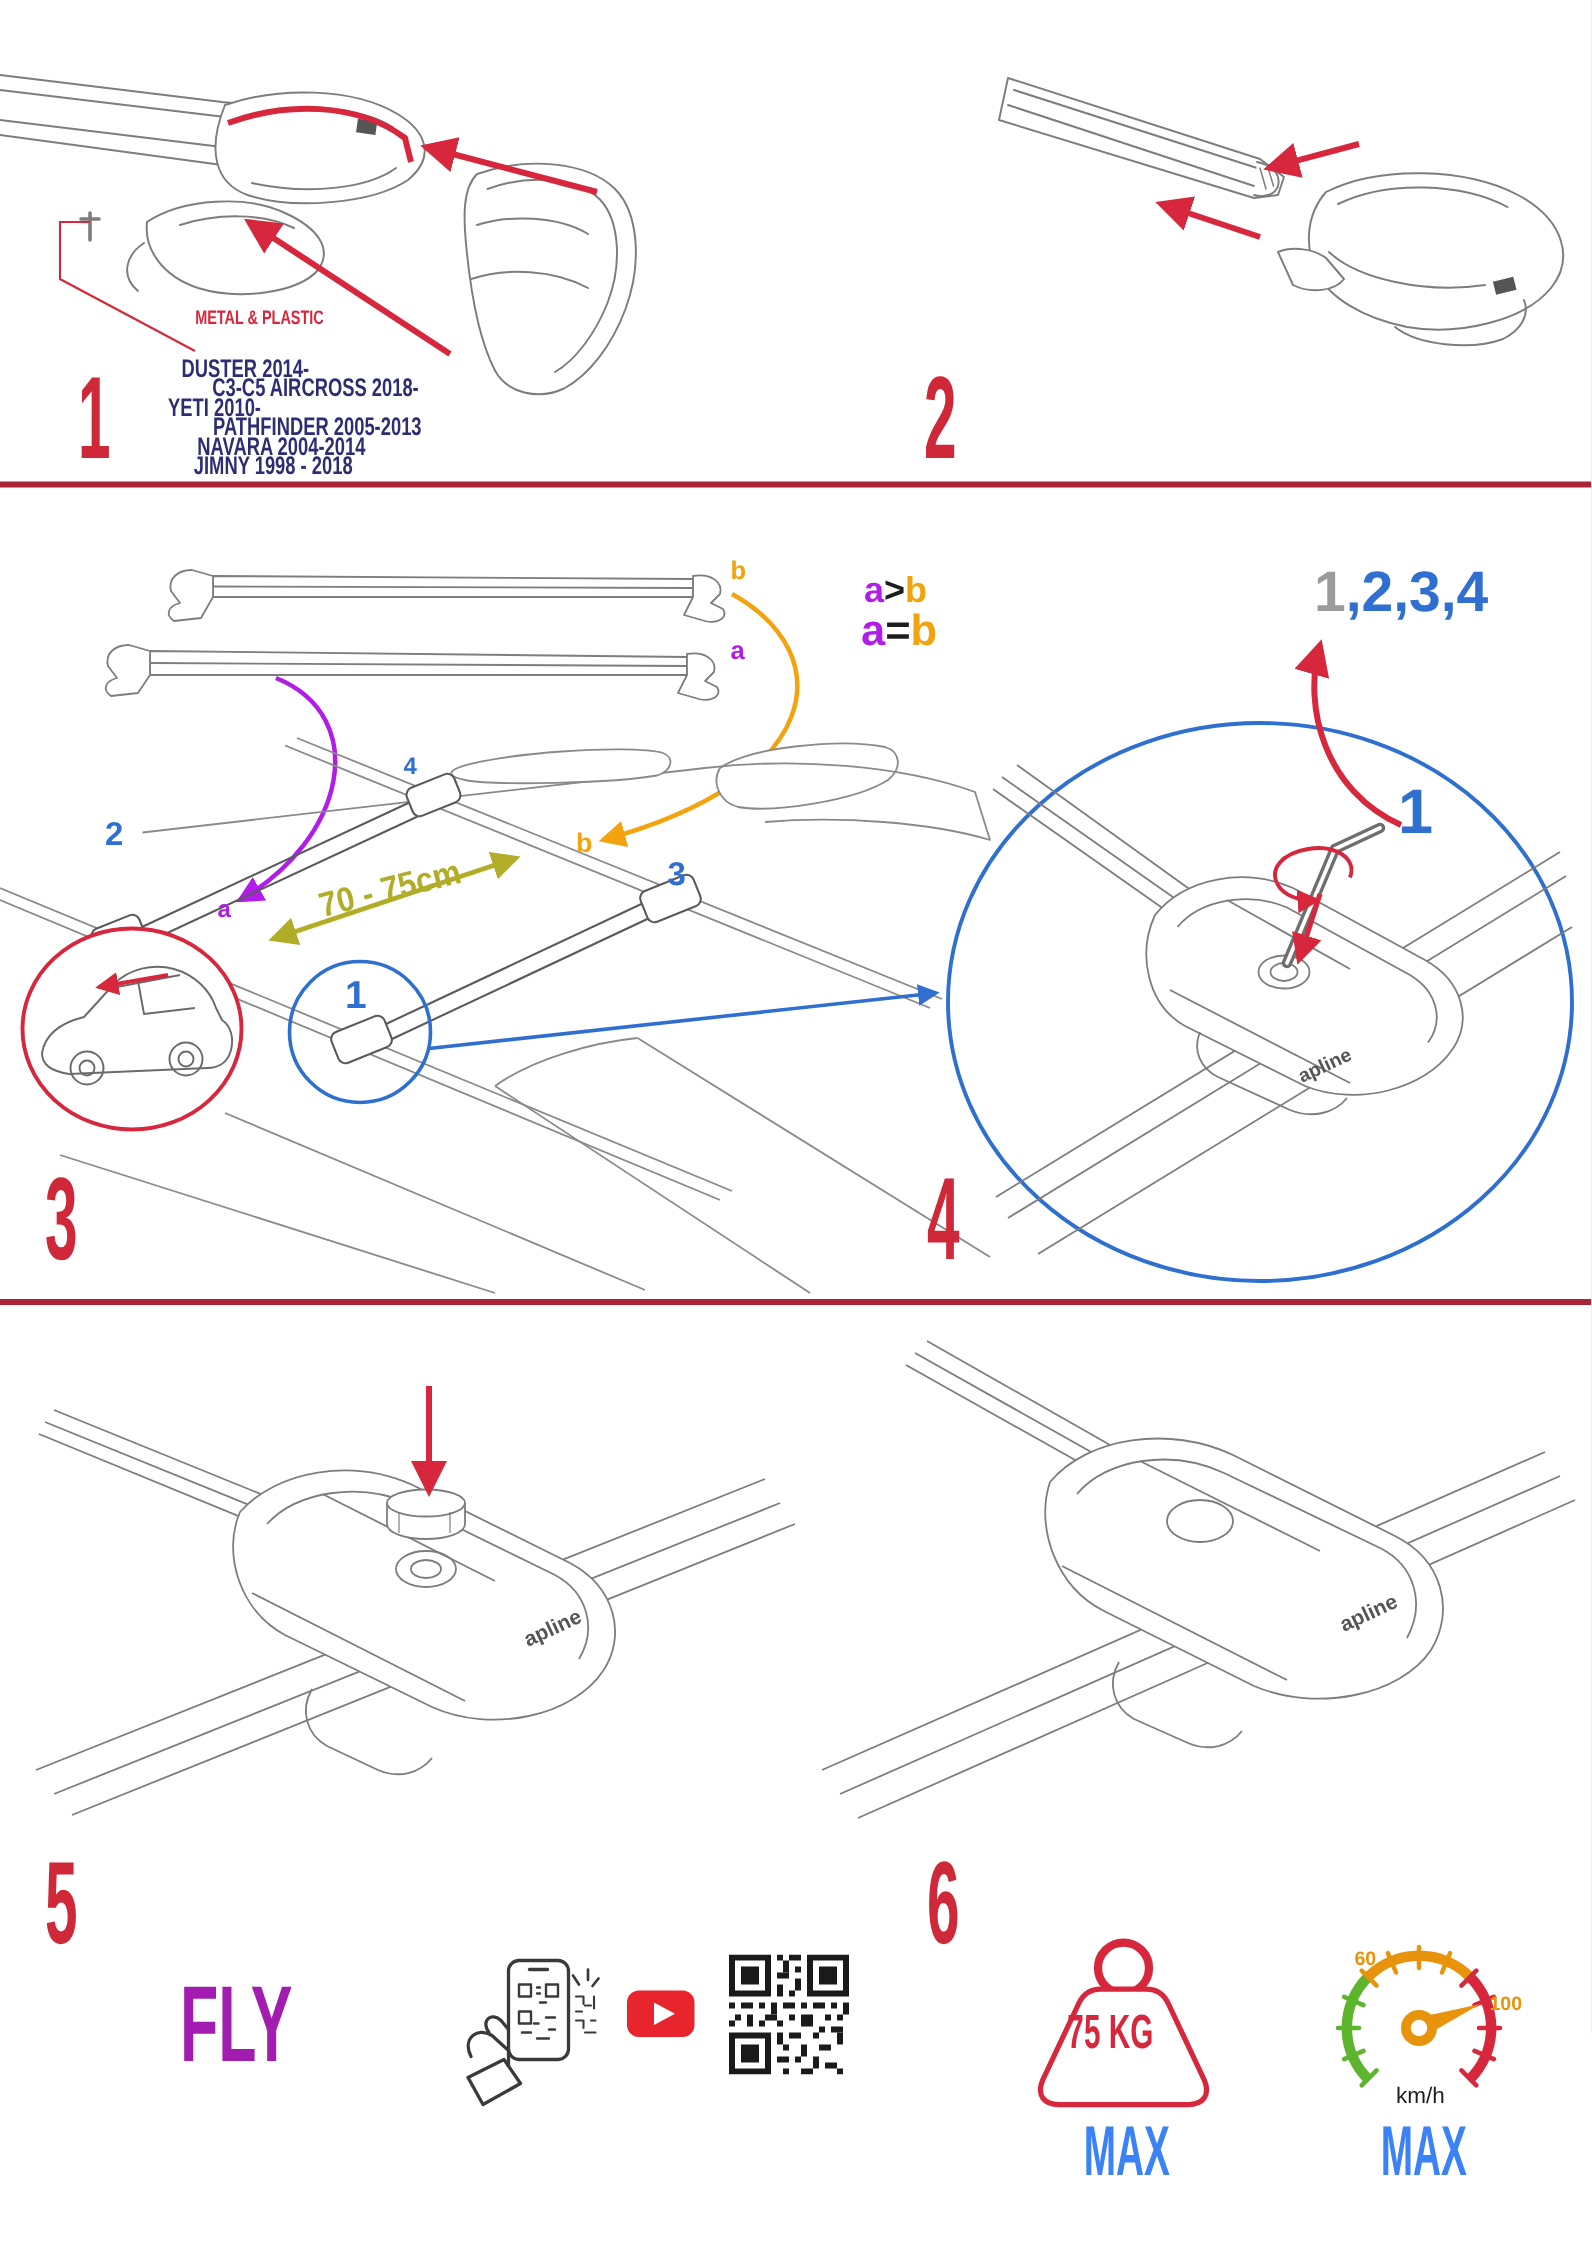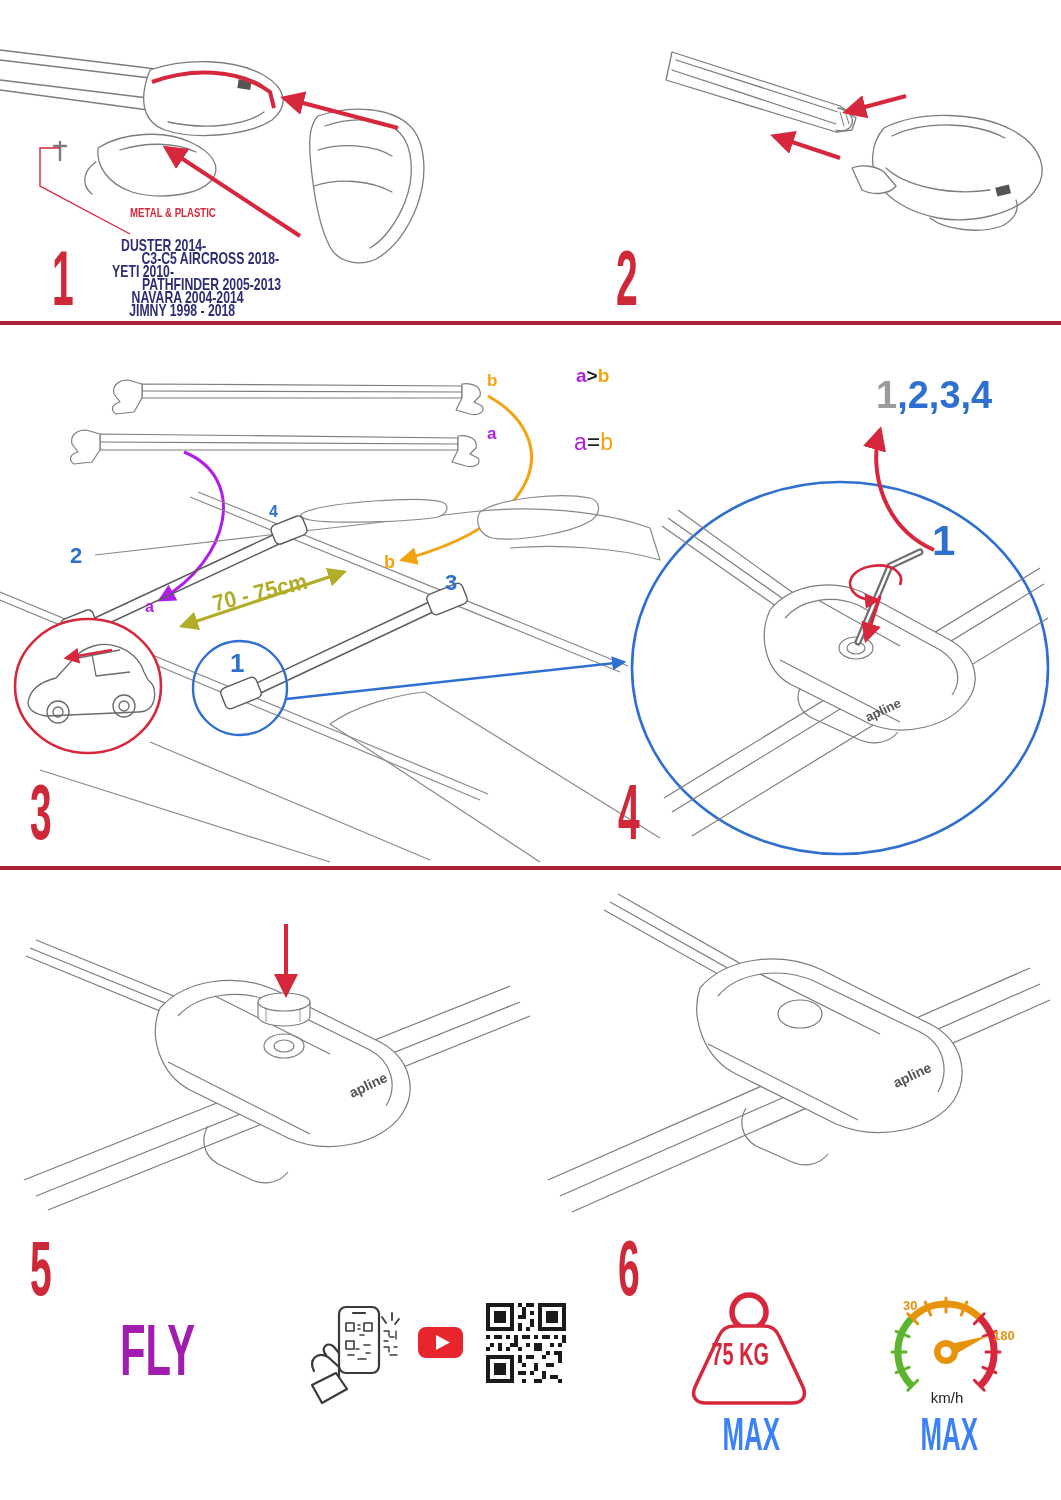--- a/index.html
+++ b/index.html
@@ -197,24 +197,24 @@
     </g>
 
     <path d="M286,699 L624,662" stroke="#2f6fd0" stroke-width="2.4" fill="none" marker-end="url(#arB)"></path>
 
     <path d="M934,550 C884,528 868,472 880,430" stroke="#d6273c" stroke-width="4" fill="none" marker-end="url(#arR2)"></path>
   </svg>
 
   <div class="poslabel orange" style="left:487px;top:372px;font-size:17px">b</div>
   <div class="poslabel purple" style="left:487px;top:425px;font-size:17px">a</div>
 
-  <div class="abs" style="left:576px;top:366px;font-weight:700;font-size:19px">
+  <div class="abs" style="left:576px;top:382px;font-weight:700;font-size:24px">
     <span class="purple">a</span><span class="ink">&gt;</span><span class="orange">b</span>
   </div>
-  <div class="abs" style="left:574px;top:431px;font-weight:400;font-size:23px">
+  <div class="abs" style="left:574px;top:407px;font-weight:700;font-size:29px">
     <span class="purple">a</span><span class="ink">=</span><span class="orange">b</span>
   </div>
 
   <div class="poslabel blue" style="left:70px;top:545px;font-size:22px">2</div>
   <div class="poslabel blue" style="left:269px;top:504px;font-size:16px">4</div>
   <div class="poslabel orange" style="left:384px;top:553px;font-size:18px">b</div>
   <div class="poslabel blue" style="left:445px;top:572px;font-size:22px">3</div>
   <div class="poslabel purple" style="left:145px;top:599px;font-size:16px">a</div>
   <div class="poslabel blue" style="left:230px;top:650px;font-size:26px">1</div>
 
@@ -388,20 +388,20 @@
     </g>
     <g stroke-width="3" fill="none" stroke-linecap="round">
       <path d="M34.7,86.3 L24.8,96.2 M26,73.3 L13.1,78.7 M23,58 L9,58 M26,42.7 L13.1,37.3" stroke="#5cb52c"></path>
       <path d="M34.7,29.7 L24.8,19.8 M47.7,21 L42.3,8.1 M63,18 L63,4 M78.3,21 L83.7,8.1" stroke="#e8930c"></path>
       <path d="M91.3,29.7 L101.2,19.8 M100,42.7 L112.9,37.3 M103,58 L117,58 M100,73.3 L112.9,78.7 M91.3,86.3 L101.2,96.2" stroke="#d6273c"></path>
     </g>
     <path d="M58,52 L64,65 L104,42 Z" fill="#e8930c"></path>
     <circle cx="63" cy="58" r="12" fill="#e8930c"></circle>
     <circle cx="63" cy="58" r="5.5" fill="#fff"></circle>
   </svg>
-  <div class="abs" style="left:903px;top:1299px;font-weight:700;font-size:13px;color:#e8930c">30</div>
-  <div class="abs" style="left:993px;top:1329px;font-weight:700;font-size:13px;color:#e8930c">180</div>
+  <div class="abs" style="left:903px;top:1299px;font-weight:700;font-size:13px;color:#e8930c">60</div>
+  <div class="abs" style="left:993px;top:1329px;font-weight:700;font-size:13px;color:#e8930c">100</div>
   <div class="abs ink" style="left:907px;top:1390px;width:80px;text-align:center;font-size:15px">km/h</div>
   <div class="maxlabel" style="left:897px;top:1406px">
     <span class="cxc">MAX</span>
   </div>
 
 </div>
 
 </body></html>

